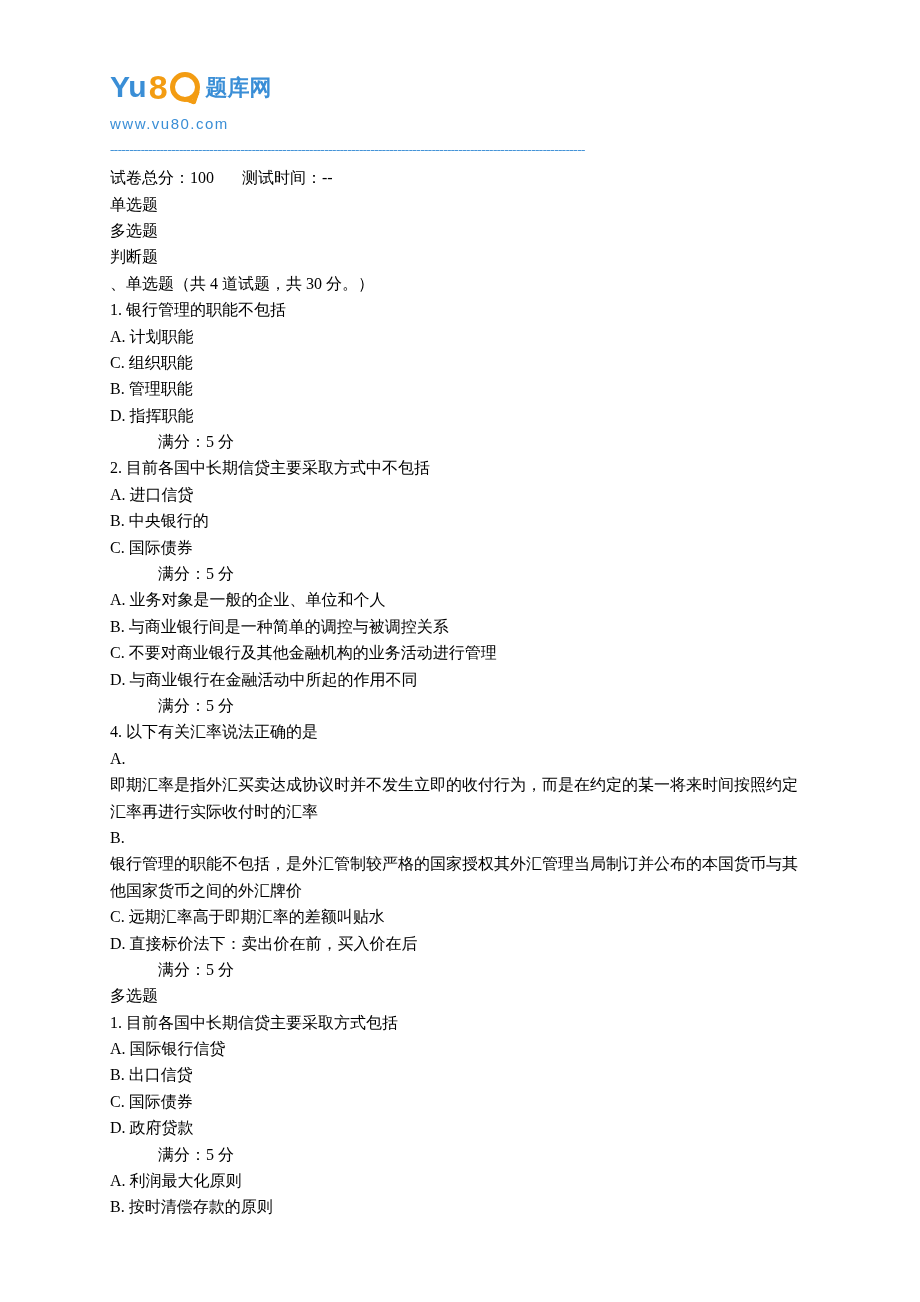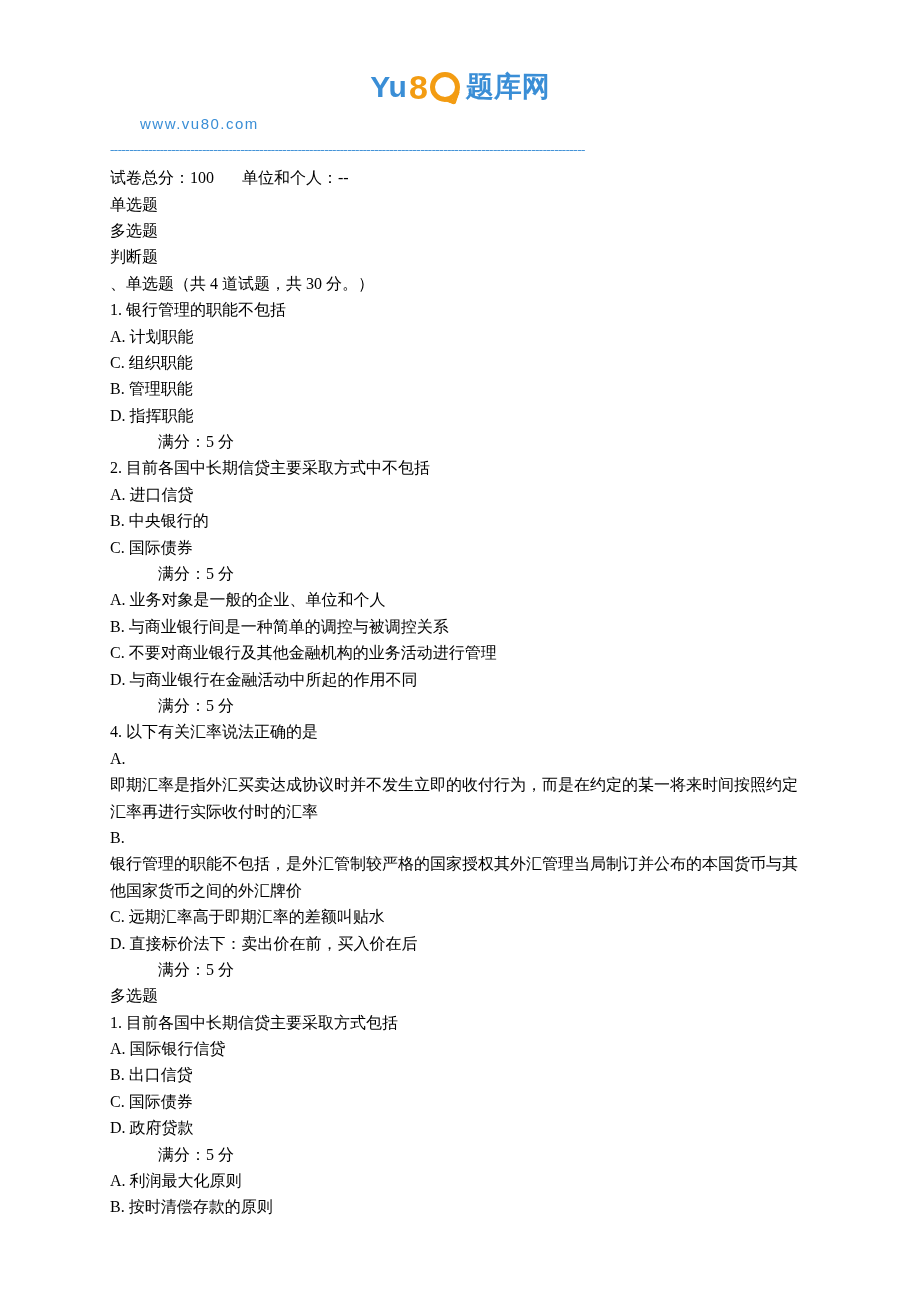--- a/index.html
+++ b/index.html
@@ -14,21 +14,20 @@
     }
     .page {
       padding: 60px 110px 40px 110px;
     }
     .logo {
       margin-bottom: 4px;
     }
     .logo-row1 {
       display: flex;
       align-items: center;
-      justify-content: center;
     }
     .yu {
       font-family: "Comic Sans MS", cursive, sans-serif;
       font-size: 30px;
       font-weight: bold;
       color: #3a8ed6;
       display: inline-block;
       margin-right: 2px;
     }
     .eight {
@@ -54,32 +53,31 @@
       height: 10px;
       border-right: 4px solid #f39c12;
       border-bottom: 4px solid #f39c12;
       bottom: -6px;
       right: -3px;
       transform: rotate(20deg);
       border-radius: 0 0 3px 0;
     }
     .tiku {
       font-family: "Microsoft YaHei", sans-serif;
-      font-size: 28px;
+      font-size: 22px;
       font-weight: bold;
       color: #3a8ed6;
       margin-left: 4px;
     }
     .url {
       font-family: Arial, sans-serif;
       font-size: 15px;
       color: #3a8ed6;
       letter-spacing: 1.5px;
       margin-top: -2px;
-      margin-left: 30px;
     }
     .divider {
       color: #3a8ed6;
       font-size: 13px;
       white-space: nowrap;
       overflow: hidden;
       margin: 2px 0 4px 0;
       letter-spacing: -0.5px;
     }
     .content p {
@@ -103,21 +101,21 @@
       <span class="zero"></span>
       <span class="tiku">题库网</span>
     </div>
     <div class="url">www.vu80.com</div>
   </div>
 
   <div class="divider">----------------------------------------------------------------------------------------------------------------------------</div>
 
   <div class="content">
     <p>
-      <span>试卷总分：</span><span>100</span>&nbsp;&nbsp;&nbsp;&nbsp;&nbsp;&nbsp;&nbsp;<span>单位和个人：</span><span>--</span>
+      <span>试卷总分：</span><span>100</span>&nbsp;&nbsp;&nbsp;&nbsp;&nbsp;&nbsp;&nbsp;<span>测试时间：</span><span>--</span>
     </p>
     <p>单选题</p>
     <p>多选题</p>
     <p>判断题</p>
 
     <p>、单选题（共 4 道试题，共 30 分。）</p>
 
     <p>1.  银行管理的职能不包括</p>
     <p>A. 计划职能</p>
     <p>C. 组织职能</p>

